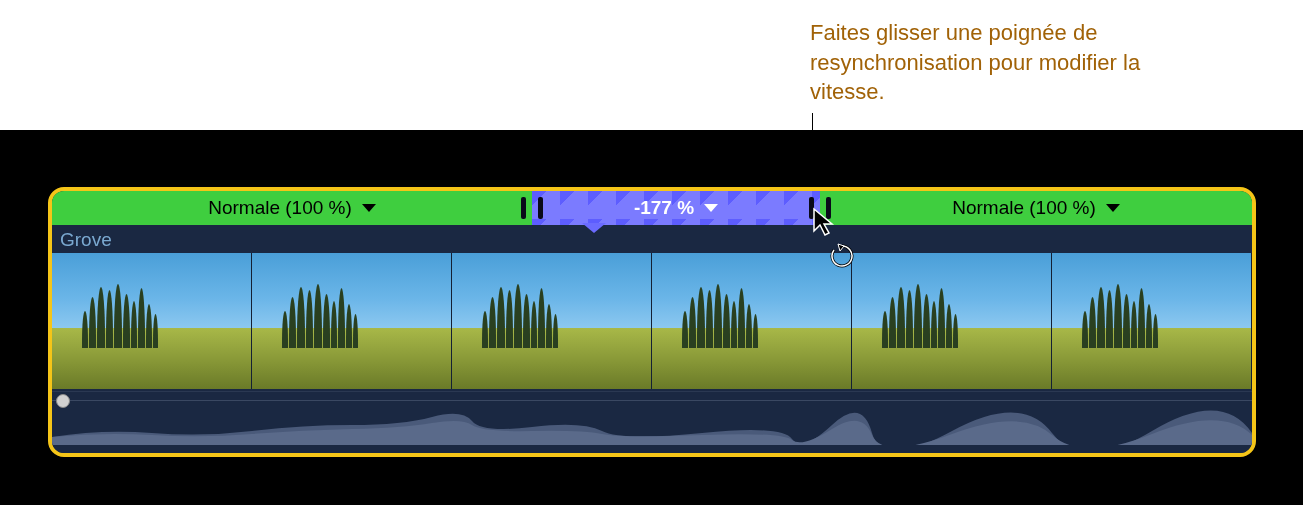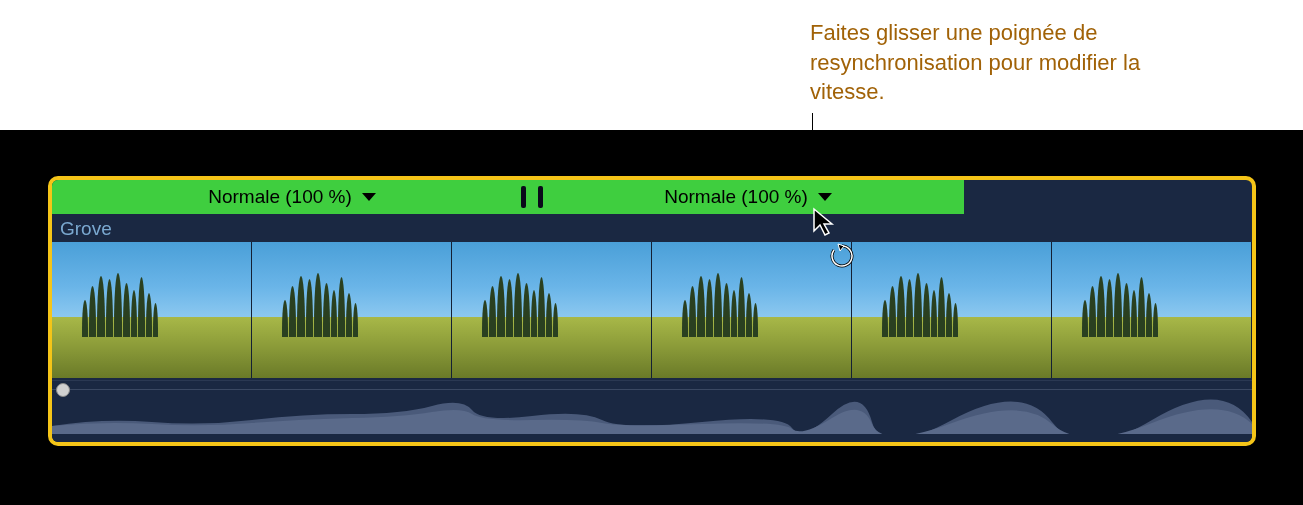--- a/index.html
+++ b/index.html
@@ -40,26 +40,26 @@
       position: absolute;
       top: 130px;
       left: 0;
       width: 1303px;
       height: 375px;
       background: #000;
     }
     
     .clip-container {
       position: absolute;
-      top: 176px;
+      top: 187px;
       left: 48px;
       width: 1208px;
       height: 270px;
       border: 4px solid #f5c518;
-      border-radius: 10px;
+      border-radius: 16px;
       overflow: hidden;
       background: #1a2842;
     }
     
     .speed-bar {
       display: flex;
       width: 100%;
       height: 34px;
     }
     
@@ -262,20 +262,28 @@
 <div class="clip-container">
 
   <div class="speed-bar">
     <div class="speed-segment speed-normal" style="width:40%">
       <span class="segment-label">
         <span>Normale (100 %)</span>
         <span class="chevron"></span>
       </span>
       <div class="segment-divider"></div>
     </div>
+    <div class="speed-segment speed-reverse" style="width:24%">
+      <div class="segment-divider-left"></div>
+      <span class="segment-label">
+        <span>-177 %</span>
+        <span class="chevron"></span>
+      </span>
+      <div class="segment-divider"></div>
+    </div>
     <div class="speed-segment speed-normal" style="width:36%">
       <div class="segment-divider-left"></div>
       <span class="segment-label">
         <span>Normale (100 %)</span>
         <span class="chevron"></span>
       </span>
     </div>
   </div>
 
   <div class="clip-name">Grove</div>

